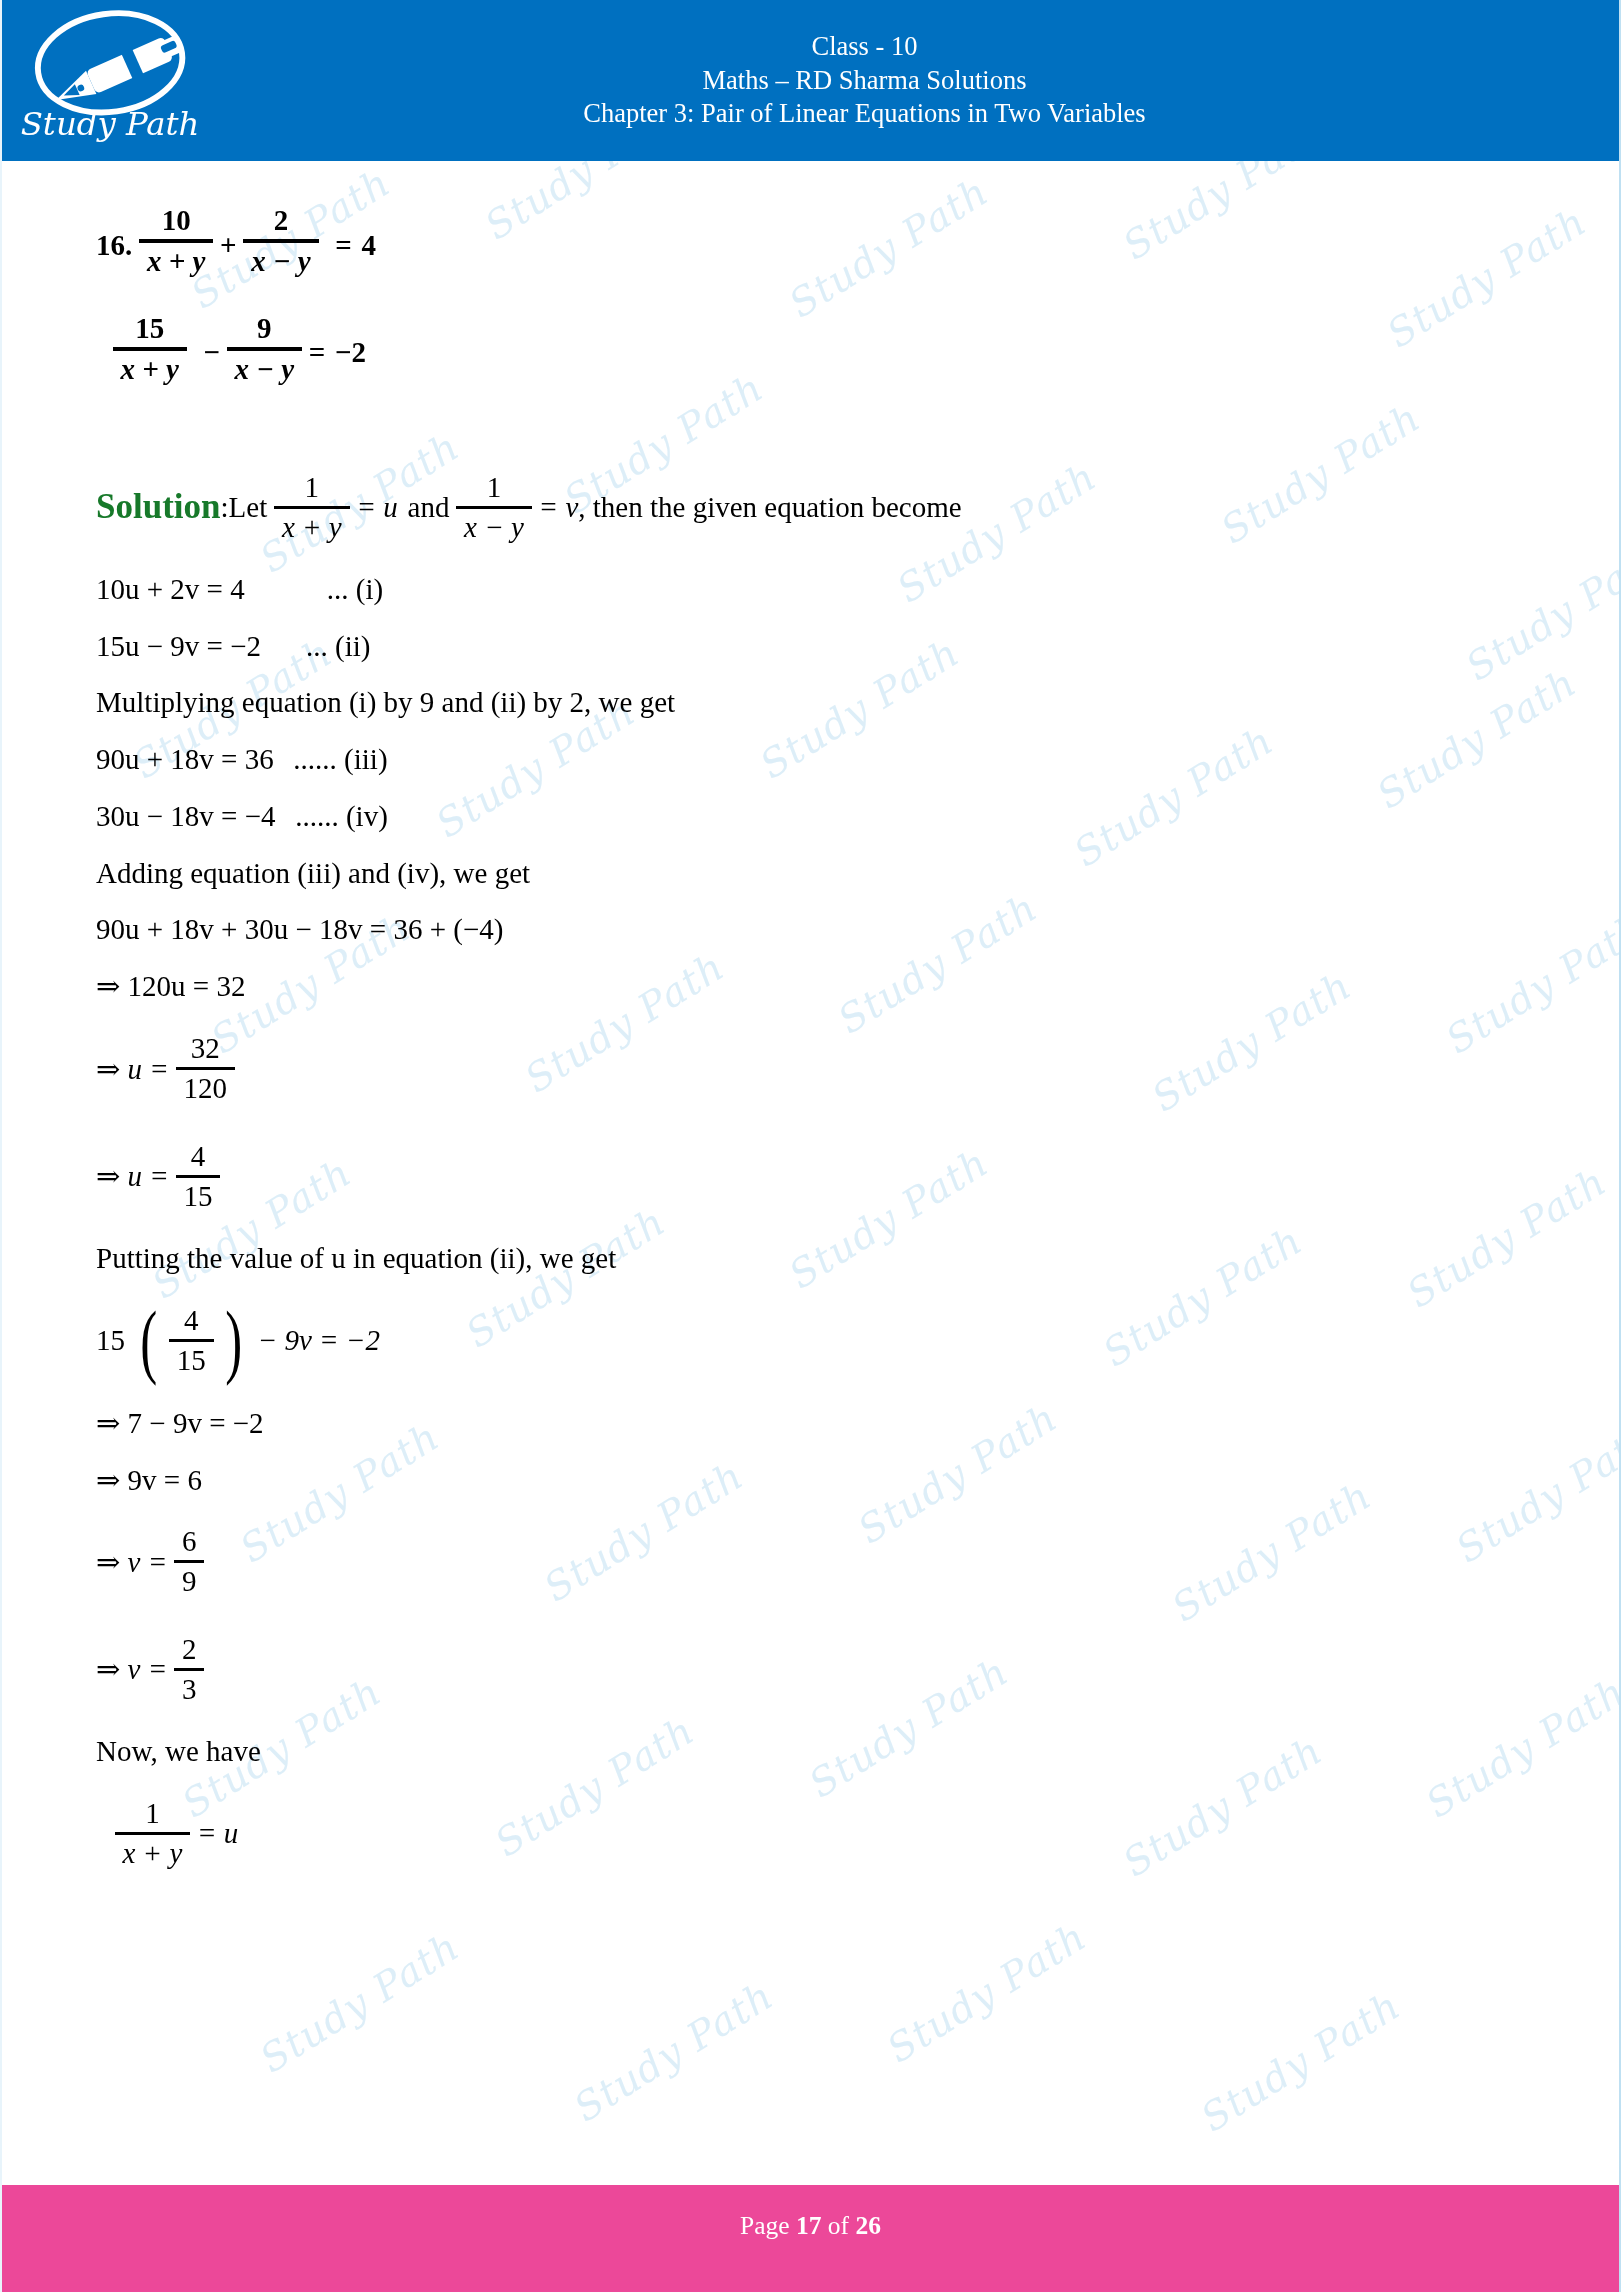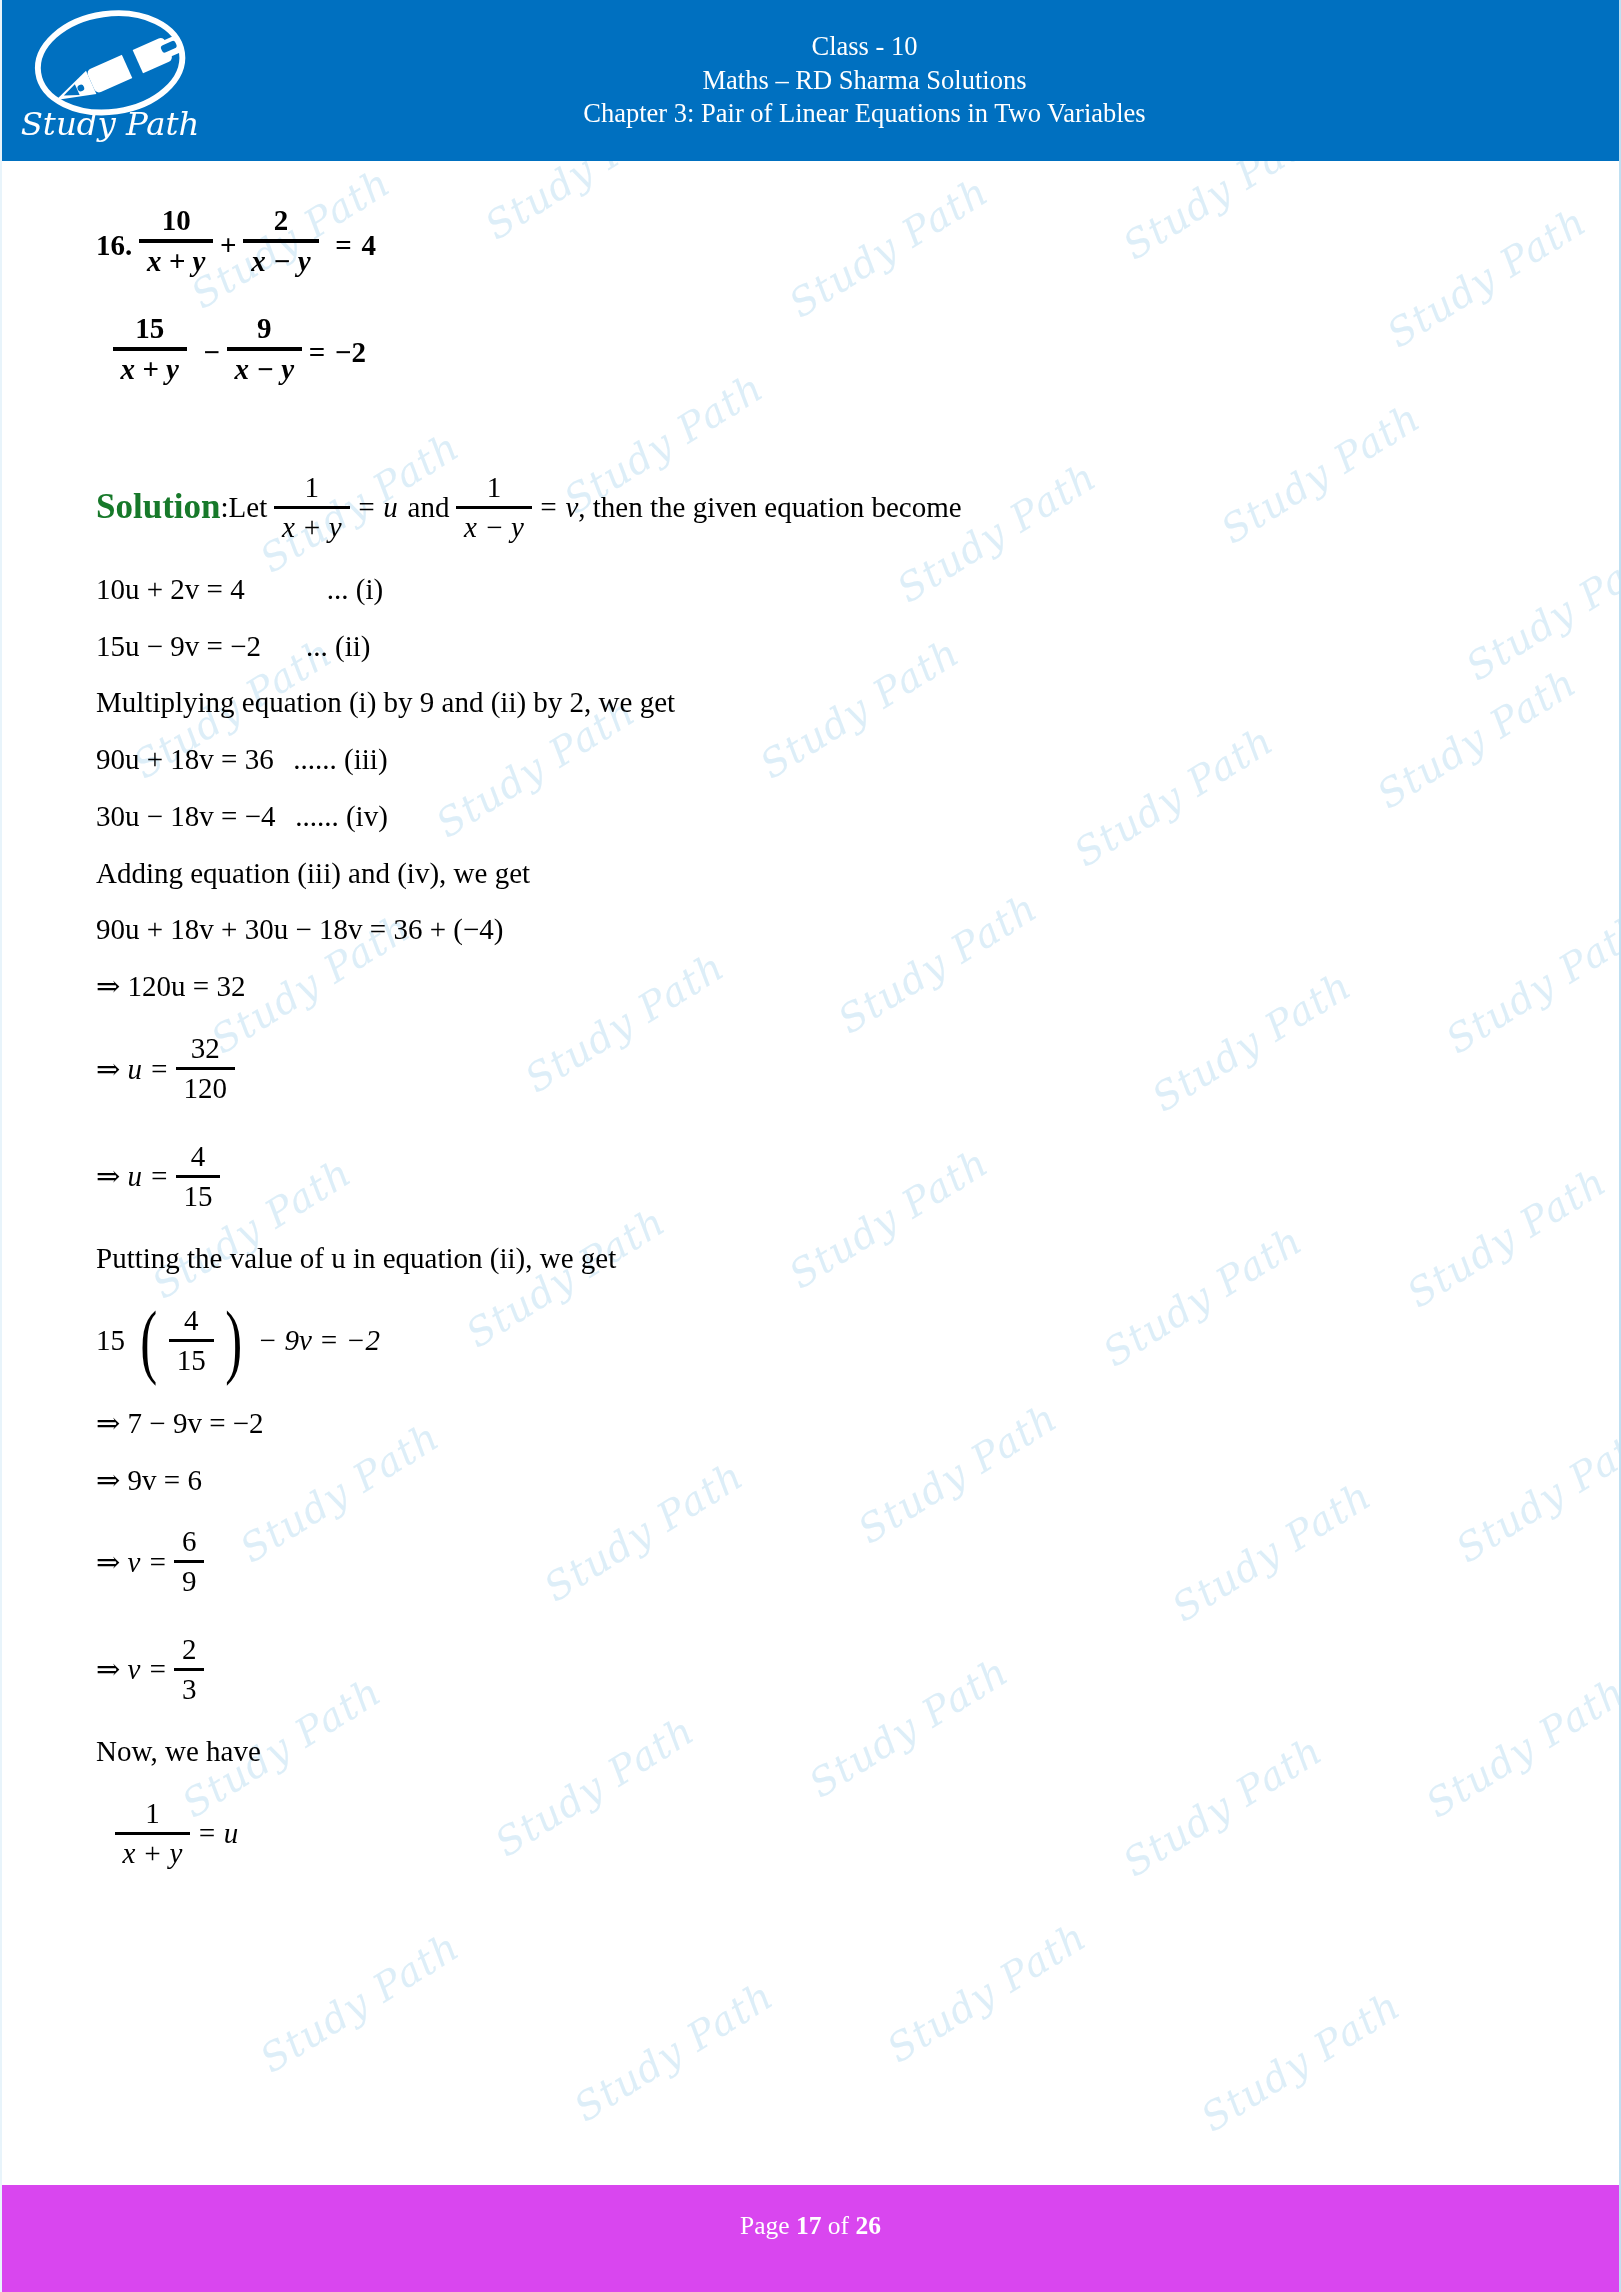--- a/index.html
+++ b/index.html
@@ -142,21 +142,21 @@
     font-size: 35px;
   }
 
   
   .footer {
     position: absolute;
     left: 0;
     right: 0;
     bottom: 0;
     height: 108px;
-    background: #d946ef;
+    background: #ec4899;
     z-index: 3;
     display: flex;
     align-items: flex-start;
     justify-content: center;
     padding-top: 25.5px;
   }
   .footer-text {
     color: #ffffff;
     font-size: 25.5px;
     font-family: "Liberation Serif", "DejaVu Serif", serif;

